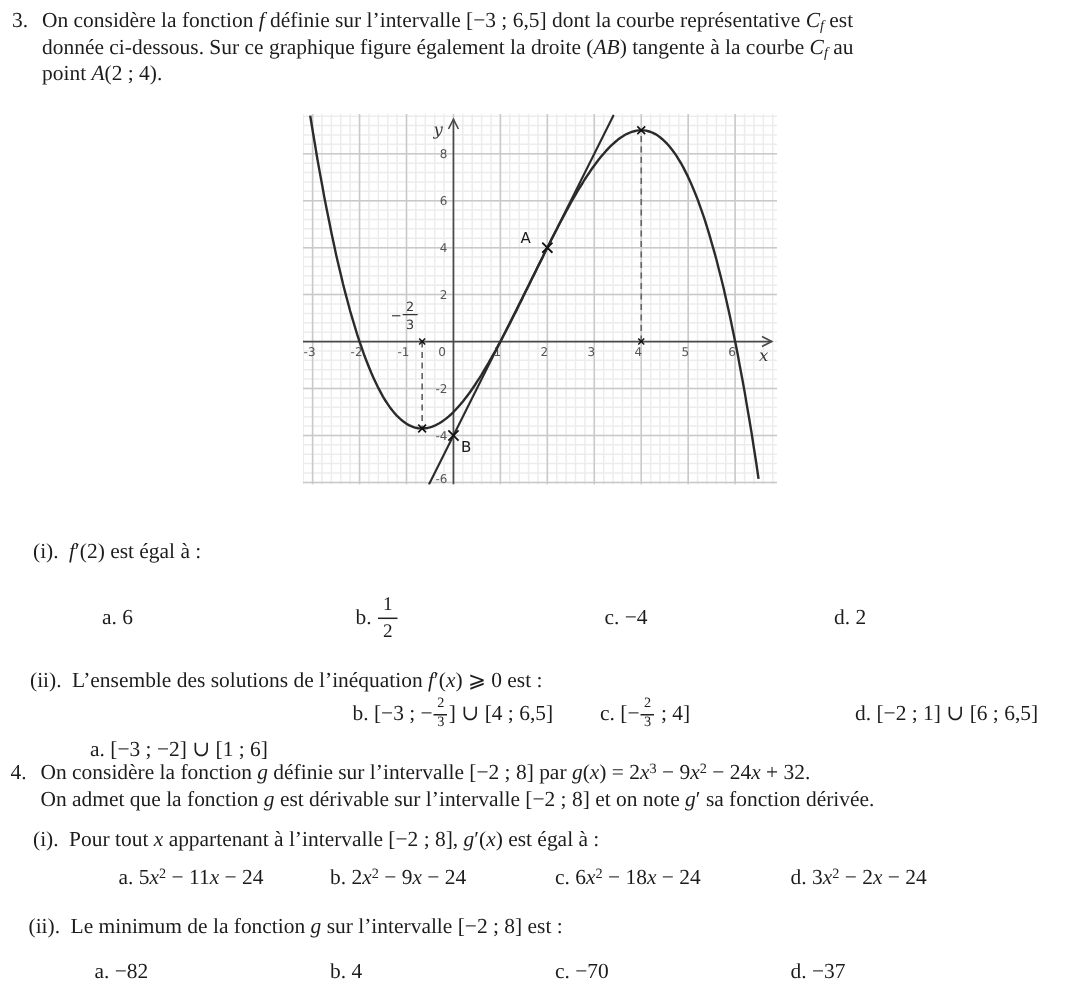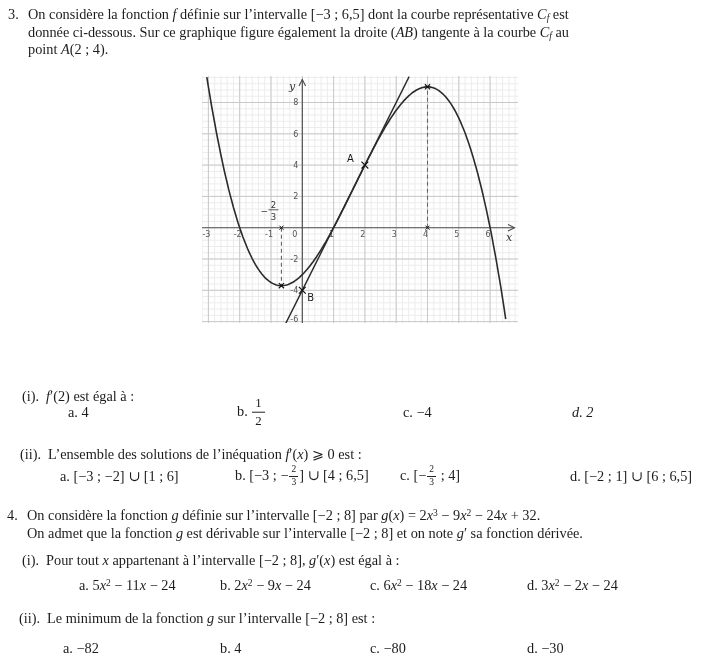--- a/index.html
+++ b/index.html
@@ -183,38 +183,38 @@
       <text x="105.3" y="225.29999999999998" font-size="10" fill="#1a1a1a" text-anchor="start">B</text>
       <text x="93.3" y="14" font-size="11" fill="#333" text-anchor="end" style="font-family:&quot;DejaVu Serif&quot;,serif;font-style:italic;">y</text>
       <text x="304" y="164.7" font-size="11" fill="#333" text-anchor="start" style="font-family:&quot;DejaVu Serif&quot;,serif;font-style:italic;">x</text>
       <text x="65.93229" y="137.5" font-size="9" fill="#333" text-anchor="end">−</text>
       <text x="71.43229" y="131.5" font-size="8.5" fill="#333" text-anchor="middle">2</text>
       <line x1="66.43229" y1="133.8" x2="76.43229" y2="133.8" stroke="#333" stroke-width="0.8"></line>
       <text x="71.43229" y="143.5" font-size="8.5" fill="#333" text-anchor="middle">3</text>
     </svg>
 
 
-  <div class="block" style="left:22px;top:388px;">
+  <div class="block" style="left:22px;top:360px;">
     <span class="plabel">(i).</span><span><span class="it">f</span><span>′(2) est égal à :</span></span>
   </div>
   <div class="opts" style="top:393px;height:40px;">
-    <span class="opt" style="left:68px;"><span>a. 4</span></span>
+    <span class="opt" style="left:68px;"><span>a. 6</span></span>
     <span class="opt" style="left:237px;"><span>b. </span><span class="frac big">
           <span class="fnum">1</span>
           <span class="fden">2</span>
         </span></span>
     <span class="opt" style="left:403px;"><span>c. −4</span></span>
-    <span class="opt" style="left:572px;font-style:italic;"><span>d. 2</span></span>
+    <span class="opt" style="left:556px;"><span>d. 2</span></span>
   </div>
 
   <div class="block" style="left:20px;top:446px;">
     <span class="plabel">(ii).</span><span><span>L’ensemble des solutions de l’inéquation </span><span class="it">f</span><span>′(</span><span class="it">x</span><span>) ⩾ 0 est :</span></span>
   </div>
   <div class="opts" style="top:464px;height:26px;">
-    <span class="opt" style="left:60px;"><span>a. [−3 ; −2] ∪ [1 ; 6]</span></span>
+    <span class="opt" style="left:60px;margin-top:24px;"><span>a. [−3 ; −2] ∪ [1 ; 6]</span></span>
     <span class="opt" style="left:235px;"><span>b. [−3 ; −</span><span class="frac">
           <span class="fnum">2</span>
           <span class="fden">3</span>
         </span><span>] ∪ [4 ; 6,5]</span></span>
     <span class="opt" style="left:400px;"><span>c. [−</span><span class="frac">
           <span class="fnum">2</span>
           <span class="fden">3</span>
         </span><span> ; 4]</span></span>
     <span class="opt" style="left:570px;"><span>d. [−2 ; 1] ∪ [6 ; 6,5]</span></span>
   </div>
@@ -233,17 +233,17 @@
     <span class="opt" style="left:370px;"><span>c. 6</span><span class="it">x</span><sup>2</sup><span> − 18</span><span class="it">x</span><span> − 24</span></span>
     <span class="opt" style="left:527px;"><span>d. 3</span><span class="it">x</span><sup>2</sup><span> − 2</span><span class="it">x</span><span> − 24</span></span>
   </div>
 
   <div class="block" style="left:19px;top:610px;">
     <span class="plabel">(ii).</span><span><span>Le minimum de la fonction </span><span class="it">g</span><span> sur l’intervalle [−2 ; 8] est :</span></span>
   </div>
   <div class="opts" style="top:638px;height:22px;padding-left:11px;">
     <span class="opt" style="left:63px;"><span>a. −82</span></span>
     <span class="opt" style="left:220px;"><span>b. 4</span></span>
-    <span class="opt" style="left:370px;"><span>c. −80</span></span>
-    <span class="opt" style="left:527px;"><span>d. −30</span></span>
+    <span class="opt" style="left:370px;"><span>c. −70</span></span>
+    <span class="opt" style="left:527px;"><span>d. −37</span></span>
   </div>
 
 </div>
 
 </body></html>

